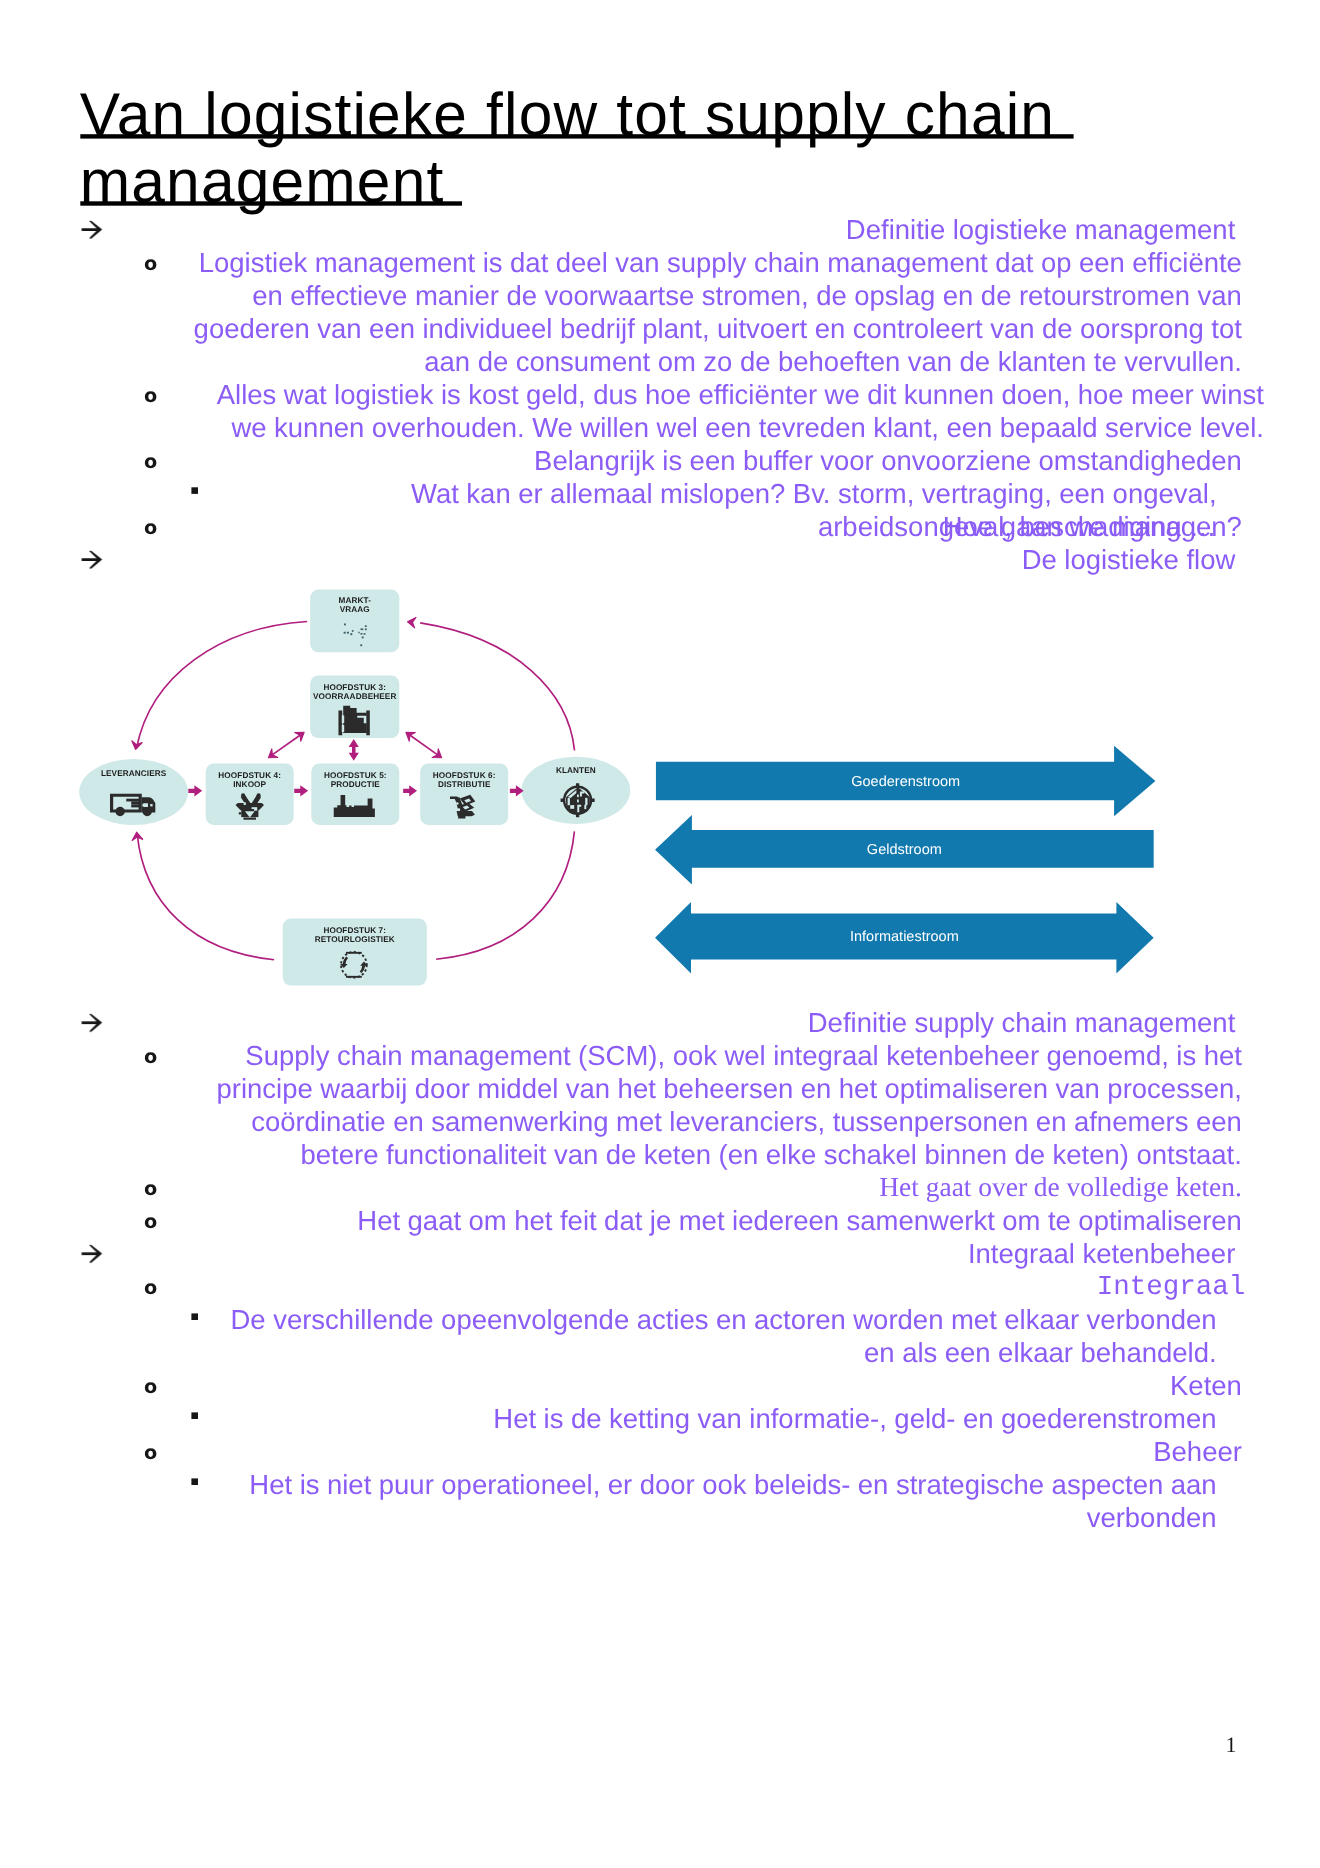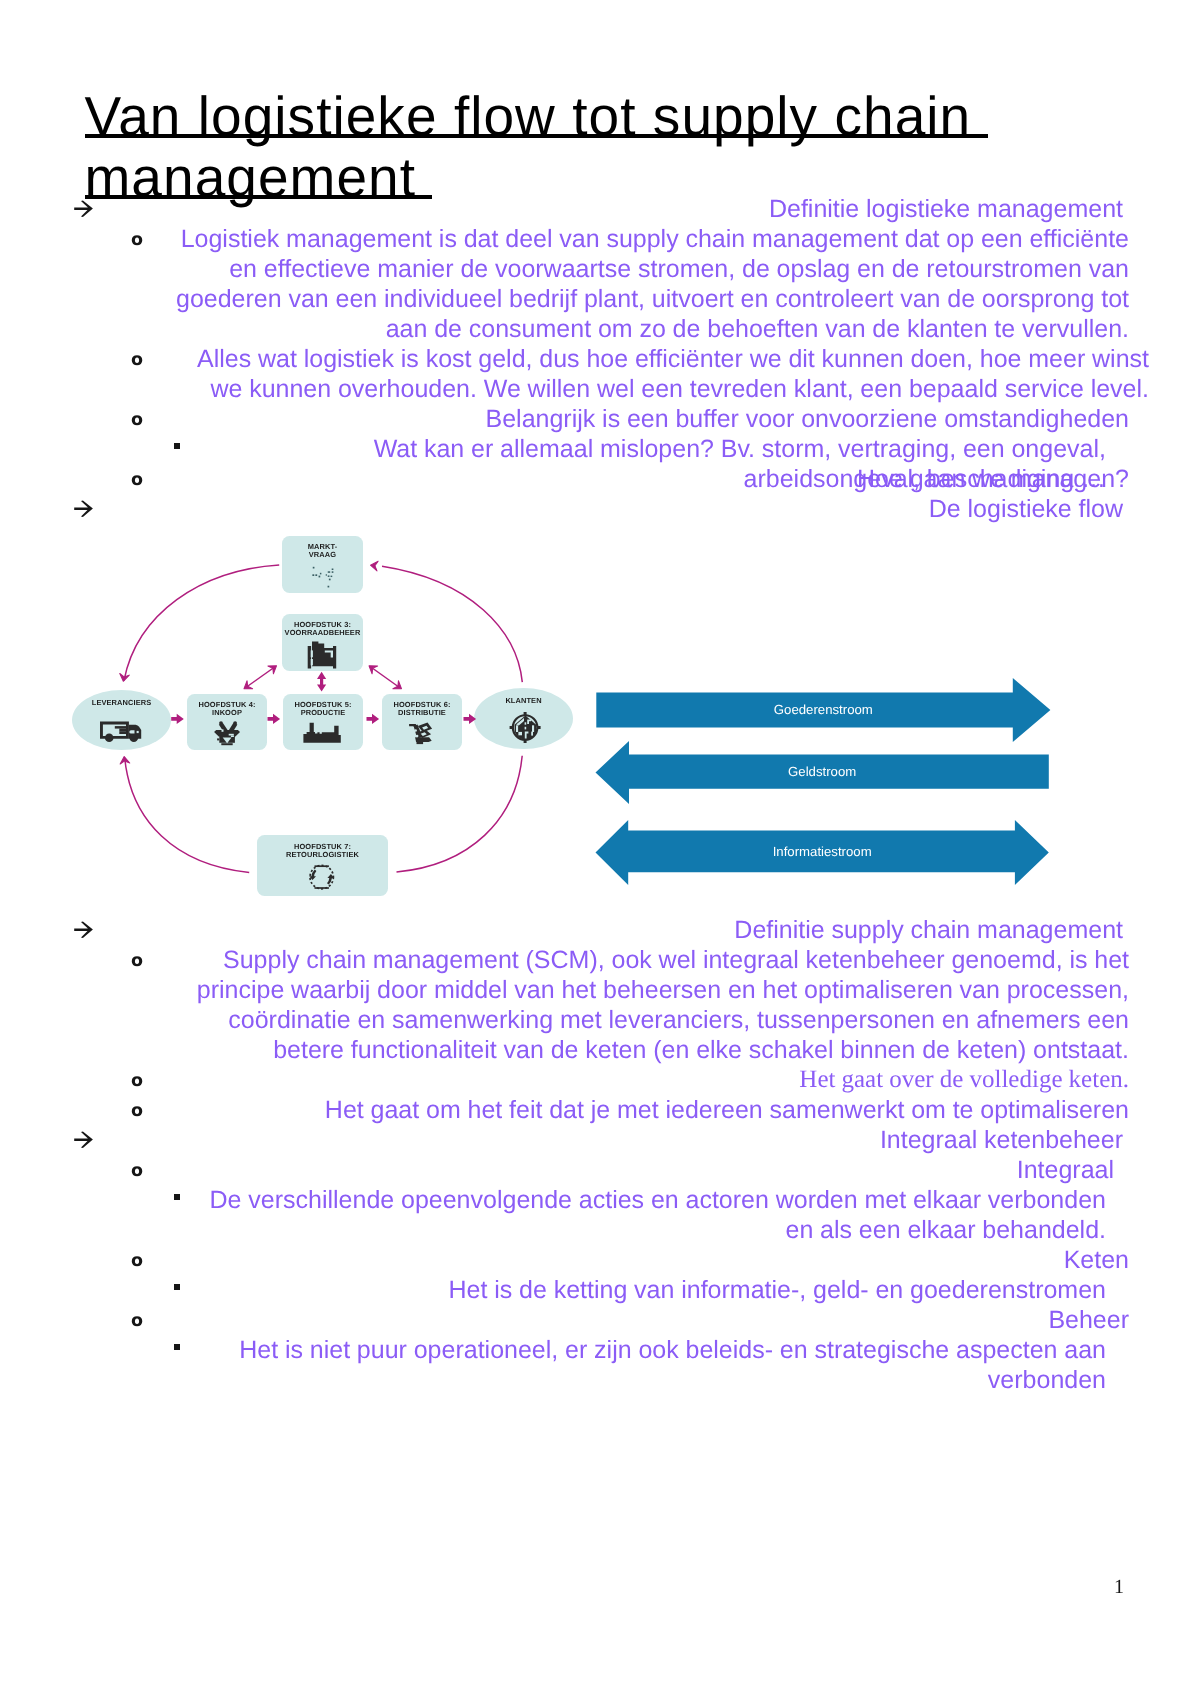--- a/index.html
+++ b/index.html
@@ -8,21 +8,21 @@
   body {
     width:1200px; height:1698px;
     font-family:"Liberation Sans", sans-serif;
     color:#000000;
   }
   .page { position:relative; width:1200px; height:1698px; overflow:hidden; background:#fff;
           transform:translateZ(0); }
 
   
   .doc-title{
-    position:absolute; left:72.5px; top:74px; width:1090px; margin:12px;
+    position:absolute; left:72.5px; top:74px; width:1090px; margin:0;
     font-weight:400; font-size:55px; line-height:61px; letter-spacing:1.05px;
     white-space:pre; color:#000;
   }
   .doc-title .tl { display:inline-block; position:relative; }
   .doc-title .tl::after { content:""; position:absolute; left:0; right:0; bottom:9px; height:4px; background:#000; }
 
   
   .outline { position:absolute; left:0; top:0; width:1200px; }
   .bul { position:absolute; color:#161616; line-height:30px; will-change:transform; }
   .arrow-bullet { position:absolute; display:block; }
@@ -78,31 +78,31 @@
       <div class="para" style="left: 166.5px; top: 945px; width: 962px;">Supply chain management (SCM), ook wel integraal ketenbeheer genoemd, is het principe waarbij door middel van het beheersen en het optimaliseren van processen, coördinatie en samenwerking met leveranciers, tussenpersonen en afnemers een betere functionaliteit van de keten (en elke schakel binnen de keten) ontstaat.</div>
       <div class="bul b-o" style="left: 131px; top: 1066px;">o</div>
       <div class="para" style="left: 166.5px; top: 1065px; width: 962px; font-family: Liberation Serif, serif;">Het gaat over de volledige keten.</div>
       <div class="bul b-o" style="left: 131px; top: 1096px;">o</div>
       <div class="para" style="left: 166.5px; top: 1095px; width: 962px;">Het gaat om het feit dat je met iedereen samenwerkt om te optimaliseren</div>
       <svg class="bul arrow-bullet" viewBox="0 -1 19.2 18" width="19.2" height="18" style="left: 73.5px; top: 1131px;">
         <path d="M0.2 6.6 H16.6 V8.9 H0.2 Z M7.0 0.0 L8.9 -0.4 L18.9 7.6 L8.9 16.0 L7.0 15.6 L15.0 7.6 Z" fill="#161616"></path>
       </svg>
       <div class="para" style="left: 108.5px; top: 1125px; width: 1014px;">Integraal ketenbeheer</div>
       <div class="bul b-o" style="left: 131px; top: 1156px;">o</div>
-      <div class="para" style="left: 152px; top: 1155px; width: 962px;">Integraal</div>
+      <div class="para" style="left: 170px; top: 1155px; width: 962px; font-family: Liberation Mono, monospace;">Integraal</div>
       <div class="bul b-sq" title="▪" style="left: 173.9px; top: 1194px;"></div>
       <div class="para" style="left: 208.5px; top: 1185px; width: 897px;">De verschillende opeenvolgende acties en actoren worden met elkaar verbonden en als een elkaar behandeld.</div>
       <div class="bul b-o" style="left: 131px; top: 1246px;">o</div>
       <div class="para" style="left: 166.5px; top: 1245px; width: 962px;">Keten</div>
       <div class="bul b-sq" title="▪" style="left: 173.9px; top: 1284px;"></div>
       <div class="para" style="left: 208.5px; top: 1275px; width: 897px;">Het is de ketting van informatie-, geld- en goederenstromen</div>
       <div class="bul b-o" style="left: 131px; top: 1306px;">o</div>
       <div class="para" style="left: 166.5px; top: 1305px; width: 962px;">Beheer</div>
       <div class="bul b-sq" title="▪" style="left: 173.9px; top: 1344px;"></div>
-      <div class="para" style="left: 208.5px; top: 1335px; width: 897px;">Het is niet puur operationeel, er zijn ook beleids- en strategische aspecten aan verbonden</div>
+      <div class="para" style="left: 208.5px; top: 1335px; width: 897px;">Het is niet puur operationeel, er door ook beleids- en strategische aspecten aan verbonden</div>
     </div>
 
   <svg class="diagram" viewBox="0 0 530 390" width="530" height="390" xmlns="http://www.w3.org/2000/svg">
     <defs>
       <symbol id="ic-truck" viewBox="0 0 41.2 21.5" overflow="visible">
         <path d="M0 0 H28.9 V17.1 H0 Z M2.9 2.8 H26.0 V14.3 H2.9 Z" fill="#2b2b2b" fill-rule="evenodd"></path>
         <rect x="14.8" y="4.5" width="12.4" height="2.5" fill="#2b2b2b"></rect>
         <rect x="19.3" y="6.9" width="7.9" height="2.7" fill="#2b2b2b"></rect>
         <rect x="19.3" y="9.6" width="7.9" height="2.8" fill="#2b2b2b"></rect>
         <path d="M28.9 3.2 H35.6 A5.6 5.6 0 0 1 39.1 5.2 L41.2 8.4 V17.1 H28.9 Z" fill="#2b2b2b"></path>

